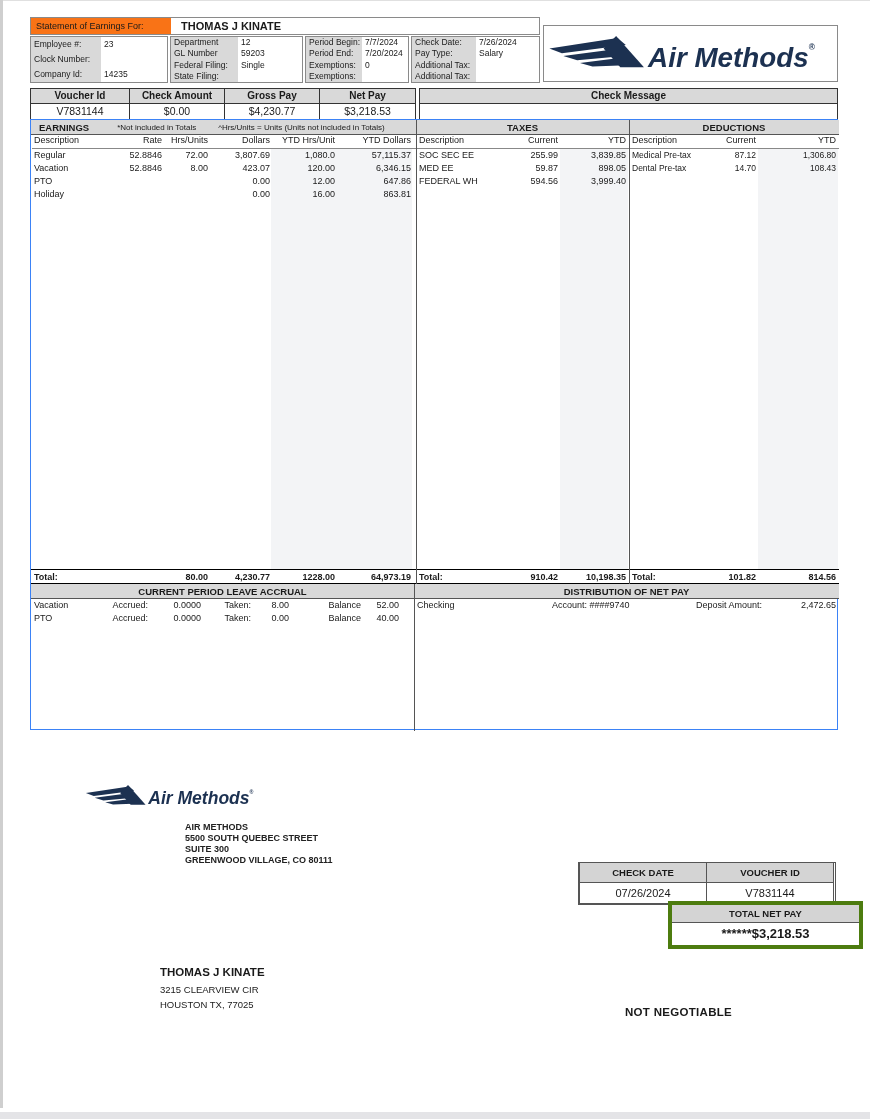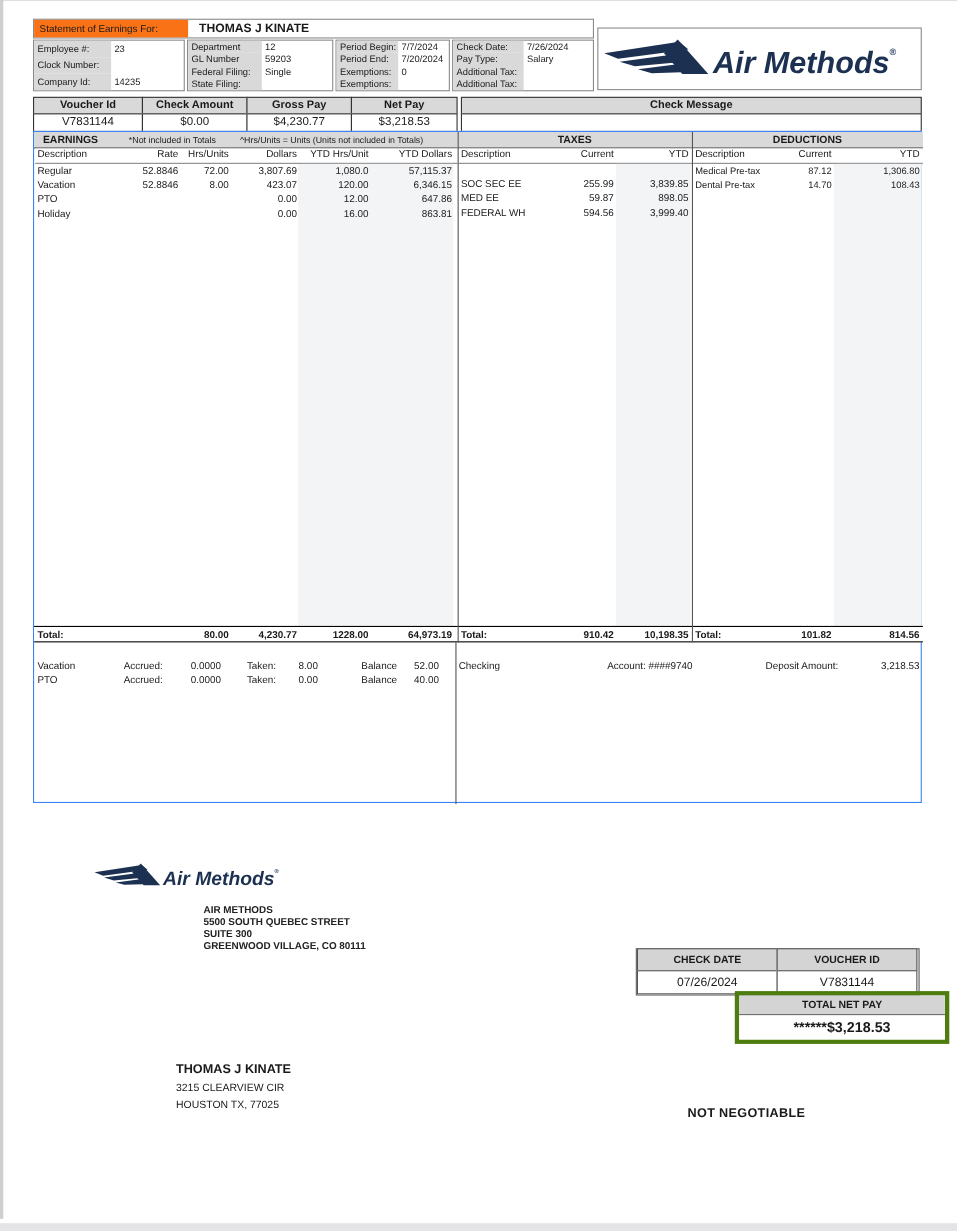--- a/index.html
+++ b/index.html
@@ -215,21 +215,21 @@
         <div class="trow e-grid">
           <div>Holiday</div>
             <div class="num"></div>
             <div class="num"></div>
             <div class="num">0.00</div>
             <div class="num">16.00</div>
             <div class="num">863.81</div>
         </div>
       </div>
 
-      <div class="panel" style="left:386px;width:212px;margin-top:12px;">
+      <div class="panel" style="left:386px;width:212px;">
         <div class="trow t-grid">
           <div>SOC SEC EE</div>
             <div class="num">255.99</div>
             <div class="num">3,839.85</div>
         </div>
         <div class="trow t-grid">
           <div>MED EE</div>
             <div class="num">59.87</div>
             <div class="num">898.05</div>
         </div>
@@ -268,20 +268,24 @@
           <div class="num">910.42</div>
           <div class="num">10,198.35</div>
       </div>
       <div class="trow d-grid" style="position:absolute;left:599px;width:209px;top:1px;">
         <div>Total:</div>
           <div class="num">101.82</div>
           <div class="num">814.56</div>
       </div>
     </div>
 
+    <div class="leave-head">
+      <div style="width:383px;">CURRENT PERIOD LEAVE ACCRUAL</div>
+      <div style="width:425px;">DISTRIBUTION OF NET PAY</div>
+    </div>
 
     <div class="bottom-zone">
       <div class="panel" style="left:1px;width:382px;">
         <div class="trow l-grid">
           <div>Vacation</div>
             <div class="num">Accrued:</div>
             <div class="num">0.0000</div>
             <div class="num">Taken:</div>
             <div class="num">8.00</div>
             <div class="num">Balance</div>
@@ -295,21 +299,21 @@
             <div class="num">0.00</div>
             <div class="num">Balance</div>
             <div class="num">40.00</div>
         </div>
       </div>
       <div class="panel" style="left:384px;width:424px;">
         <div class="trow n-grid">
           <div>Checking</div>
             <div>Account: ####9740</div>
             <div class="num">Deposit Amount:</div>
-            <div class="num" style="padding-right:3px;">3,218.53</div>
+            <div class="num" style="padding-right:3px;">2,472.65</div>
         </div>
       </div>
     </div>
 
     <div class="vdiv" style="left:385px;height:464px;"></div>
     <div class="vdiv" style="left:598px;height:464px;"></div>
     <div class="vdiv" style="left:383px;top:464px;height:147px;"></div>
   </div>
 
   <div class="abs" style="left:85px;top:784px;">

